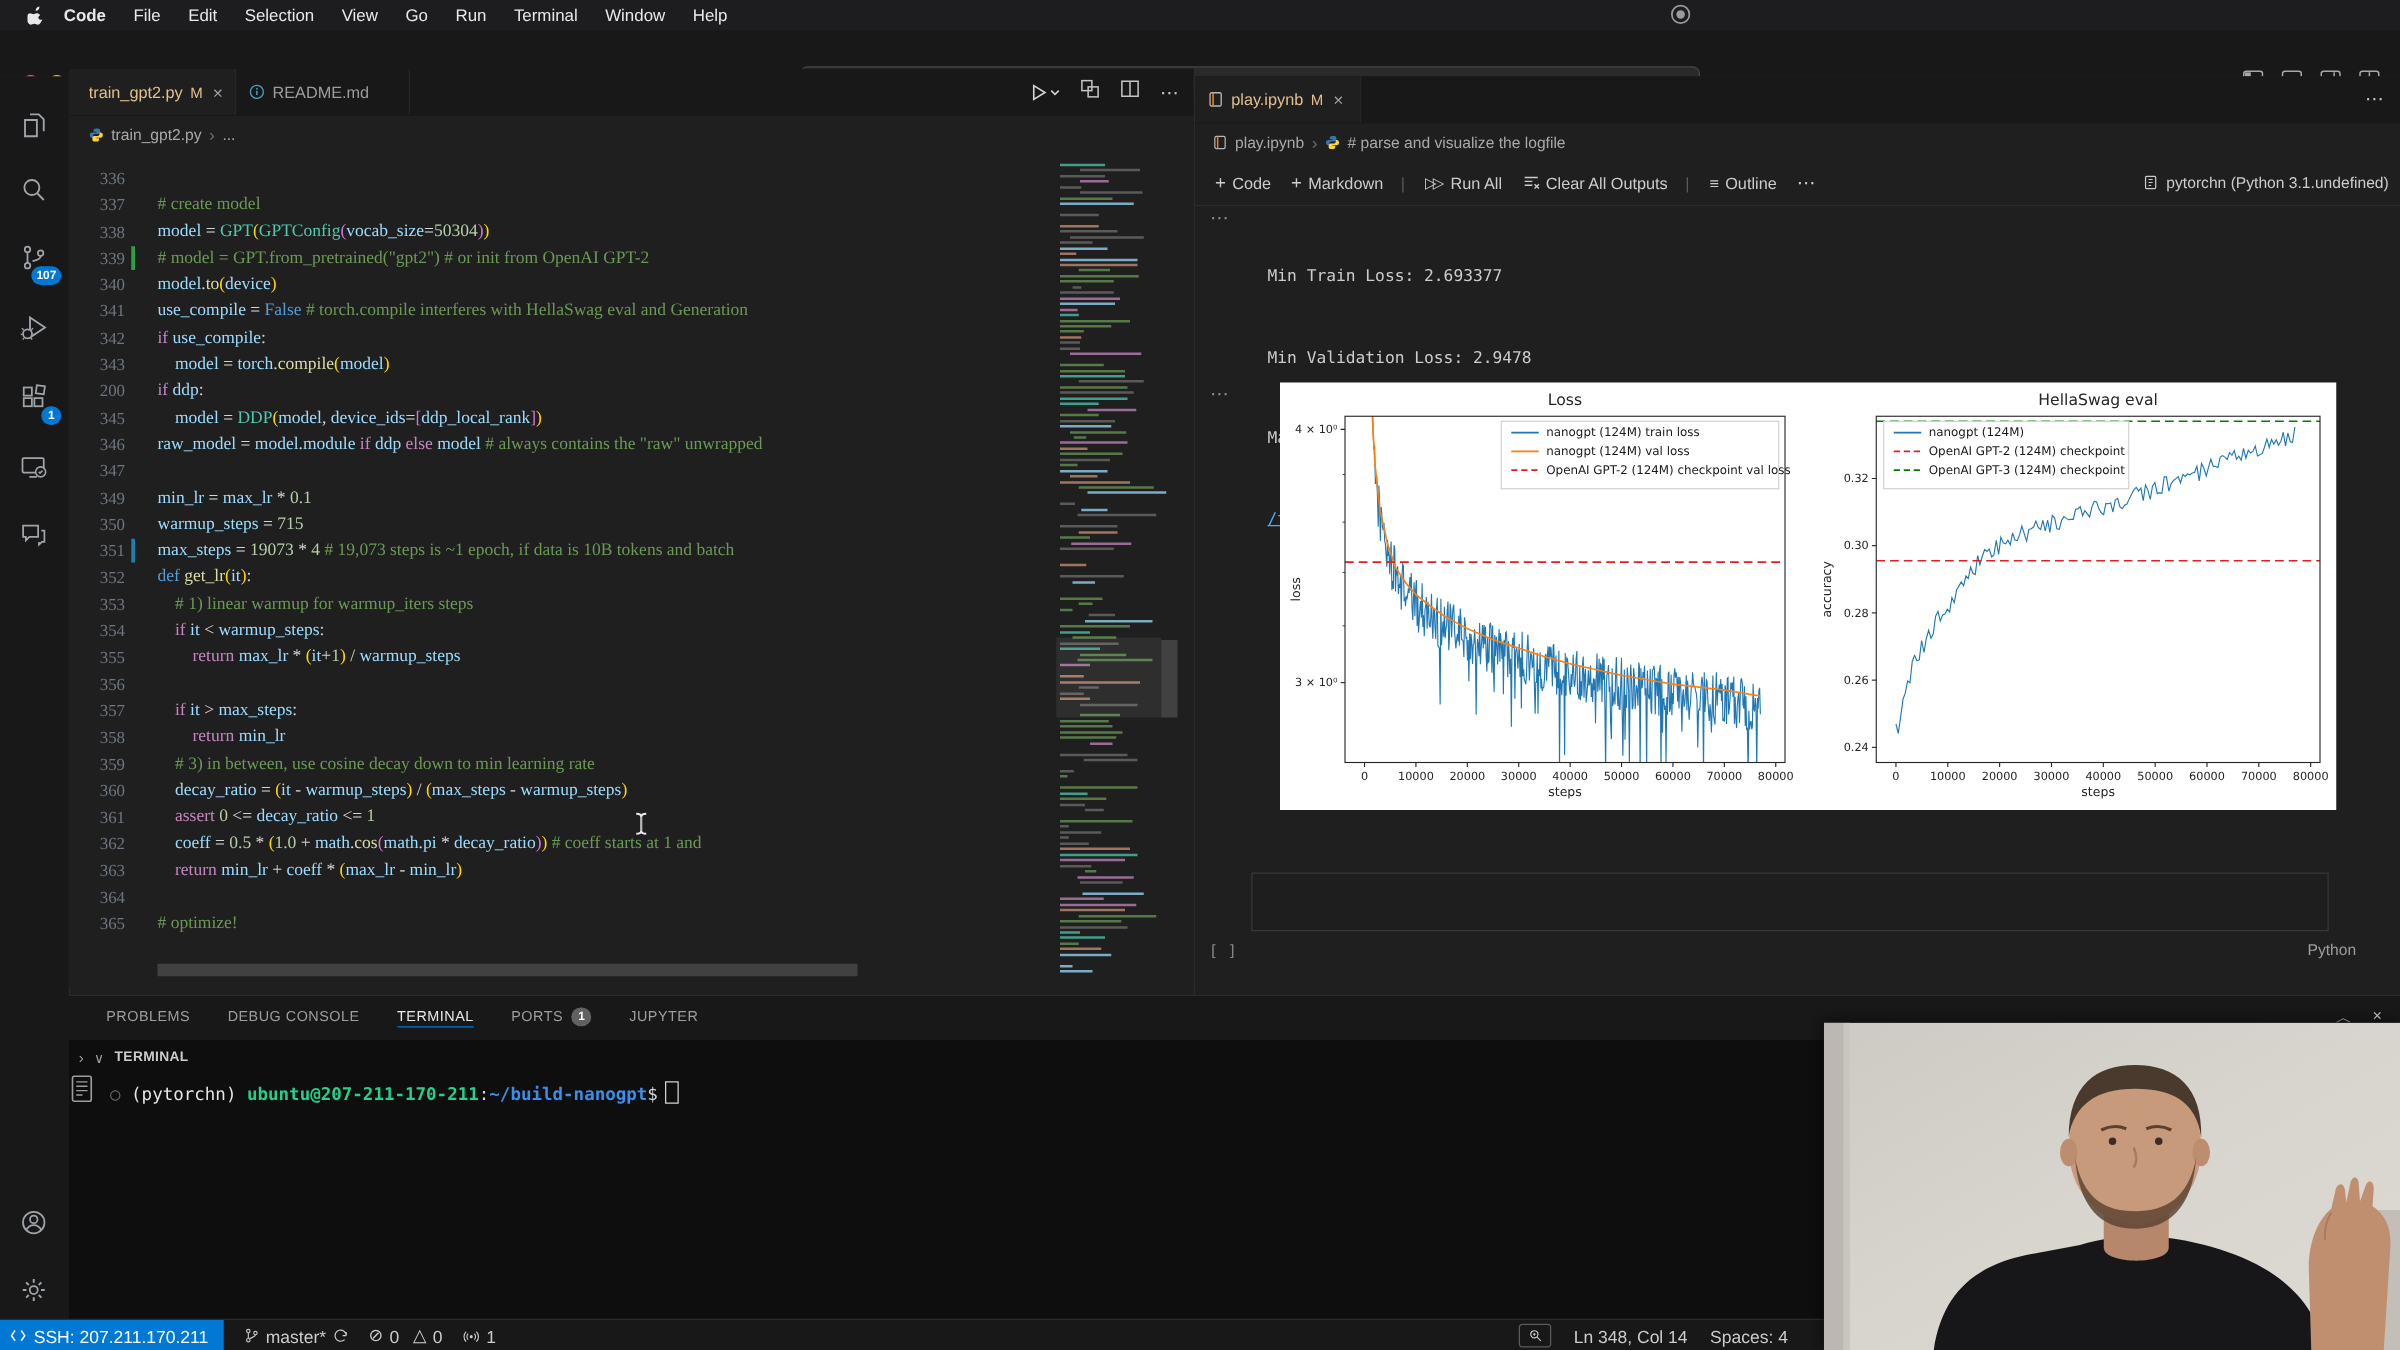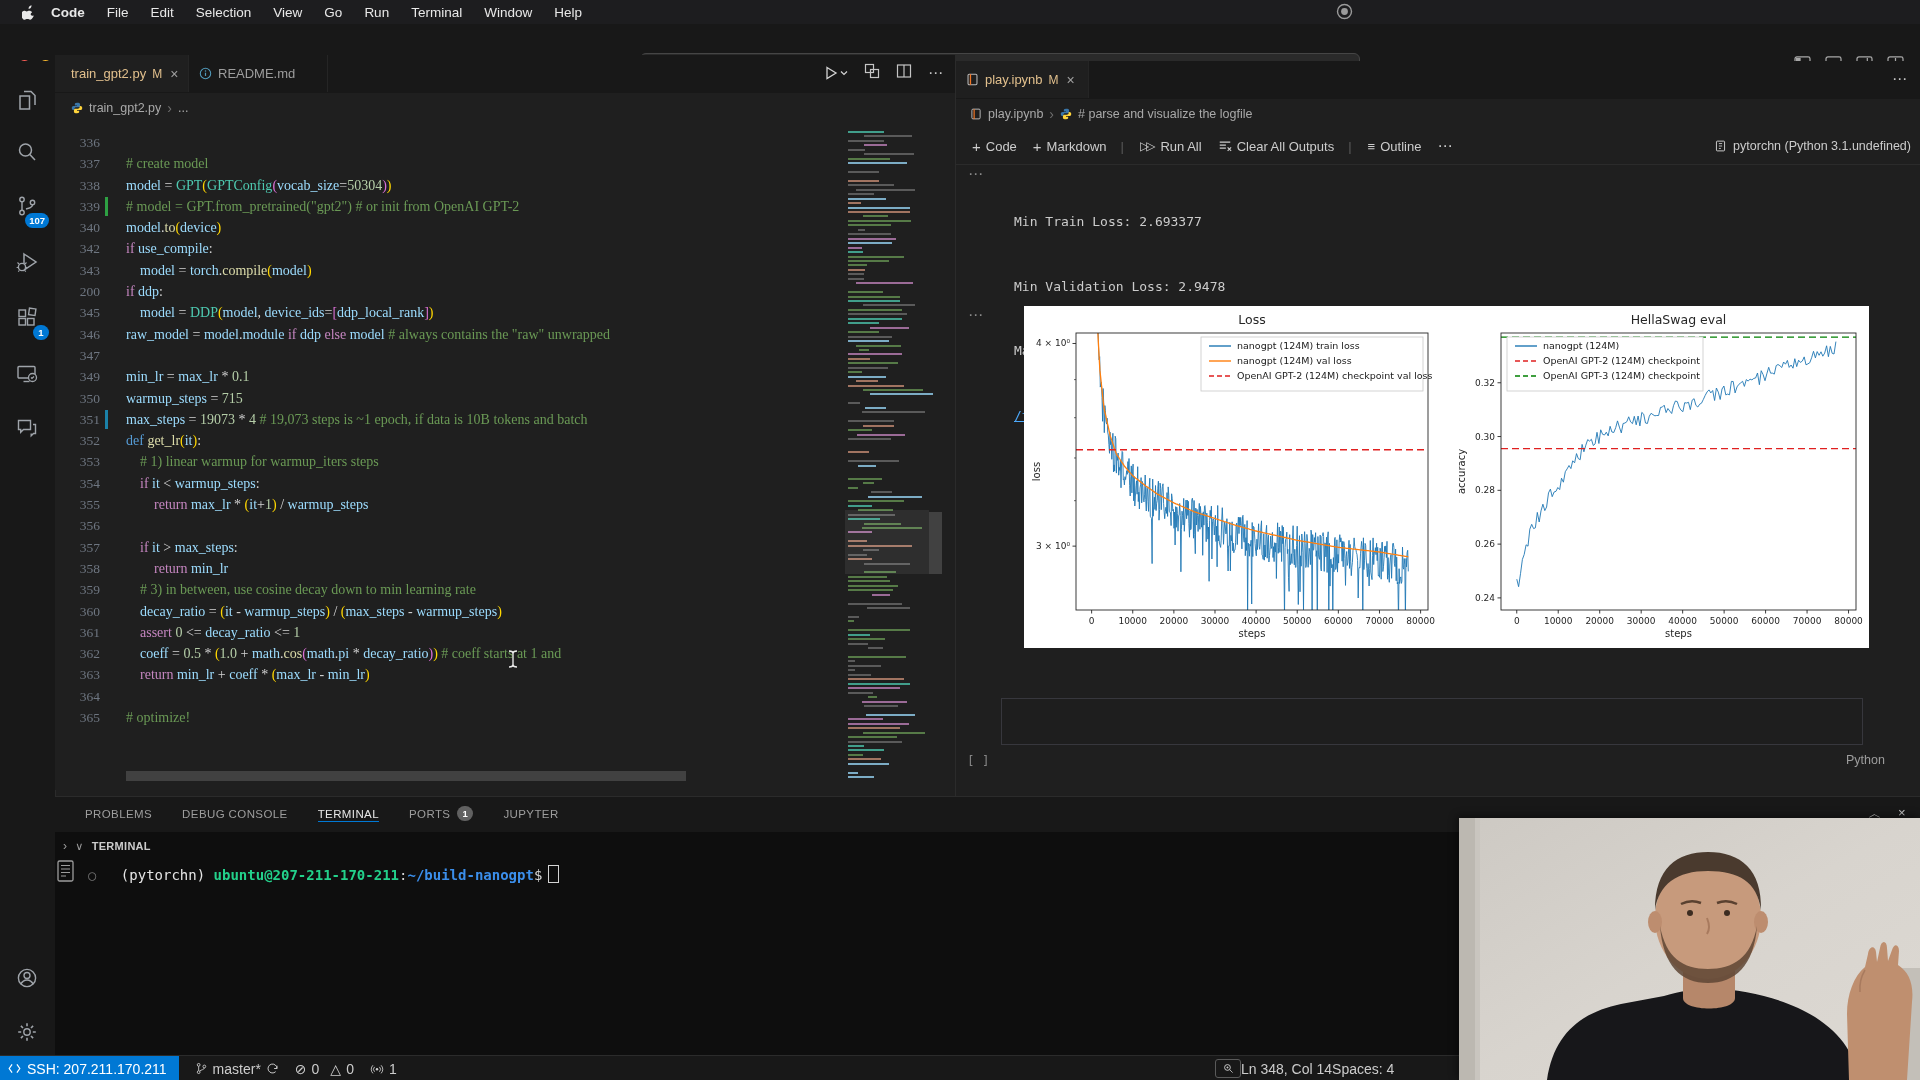--- a/index.html
+++ b/index.html
@@ -83,28 +83,28 @@
   
   #panel{left:55px;top:796px;width:1865px;height:259px;background:#0e0e0e;border-top:1px solid #2b2b2b;}
   #panel-tabs{position:absolute;left:0;top:0;width:100%;height:35px;background:#181818;display:flex;align-items:center;font-size:11.5px;letter-spacing:0.4px;color:#9d9d9d;}
   .ptab{margin-left:30px;padding-bottom:2px;display:flex;align-items:center;gap:7px;}
   .ptab.active{color:#e7e7e7;border-bottom:1.5px solid #0078d4;padding-bottom:1px;}
   #panel-actions{position:absolute;right:14px;top:8px;color:#c5c5c5;font-size:13px;display:flex;gap:16px;}
   #term-header{position:absolute;left:8px;top:42px;display:flex;align-items:center;gap:8px;font-size:11px;font-weight:700;color:#cccccc;letter-spacing:0.3px;}
   #term-chev{color:#9d9d9d;font-size:12px;font-weight:400;}
   #term-rail{position:absolute;left:0px;top:64px;}
   #term-line{position:absolute;left:33px;top:68px;font-family:"DejaVu Sans Mono","Liberation Mono",monospace;font-size:14px;color:#d4d4d4;white-space:pre;}
-  .t-venv{color:#e5e5e5;margin-left:16px;} .t-user{color:#23d18b;font-weight:700;} .t-path{color:#3b8eea;font-weight:700;}
+  .t-venv{color:#e5e5e5;} .t-user{color:#23d18b;font-weight:700;} .t-path{color:#3b8eea;font-weight:700;}
   .t-cursor{display:inline-block;width:9px;height:16px;border:1px solid #d4d4d4;vertical-align:-3px;margin-left:6px;}
 
   
   #statusbar{left:0;top:1055px;width:1920px;height:25px;background:#181818;border-top:1px solid #2b2b2b;font-size:14px;color:#cccccc;display:flex;align-items:center;}
   #sb-remote{height:100%;background:#0078d4;color:#fff;display:flex;align-items:center;padding:0 12px 0 8px;gap:6px;}
   .sb-item{display:flex;align-items:center;gap:5px;margin-left:16px;}
-  #sb-right{position:absolute;left:1215px;display:flex;align-items:center;}
+  #sb-right{position:absolute;left:1215px;display:flex;align-items:center;gap:18px;}
   #sb-zoom{width:24px;height:17px;border:1px solid #5a5a5a;border-radius:3px;display:flex;align-items:center;justify-content:center;}
 
   
   #webcam{left:1459px;top:818px;width:461px;height:262px;overflow:hidden;box-shadow:-2px -2px 8px rgba(0,0,0,0.45);}
 </style>
 </head>
 <body>
 
 <div id="screen">
 
@@ -284,20 +284,21 @@
       <span class="crumb-sep">›</span>
       <span>...</span>
     </div>
 
     <div id="code-lines">
         <div class="code-row"><span class="lnum">336</span><span class="ltext"></span></div>
         <div class="code-row"><span class="lnum">337</span><span class="ltext"><span class="tk-c"># create model</span></span></div>
         <div class="code-row"><span class="lnum">338</span><span class="ltext"><span class="tk-v">model</span><span class="tk-p"> = </span><span class="tk-t">GPT</span><span class="tk-g">(</span><span class="tk-t">GPTConfig</span><span class="tk-pk">(</span><span class="tk-v">vocab_size</span><span class="tk-p">=</span><span class="tk-n">50304</span><span class="tk-pk">)</span><span class="tk-g">)</span></span></div>
         <div class="code-row"><span class="lnum">339</span><span class="gm add"></span><span class="ltext"><span class="tk-c"># model = GPT.from_pretrained("gpt2") # or init from OpenAI GPT-2</span></span></div>
         <div class="code-row"><span class="lnum">340</span><span class="ltext"><span class="tk-v">model</span><span class="tk-p">.</span><span class="tk-f">to</span><span class="tk-g">(</span><span class="tk-v">device</span><span class="tk-g">)</span></span></div>
+        <div class="code-row"><span class="lnum">341</span><span class="ltext"><span class="tk-v">use_compile</span><span class="tk-p"> = </span><span class="tk-d">False</span><span class="tk-p"> </span><span class="tk-c"># torch.compile interferes with HellaSwag eval and Generation</span></span></div>
         <div class="code-row"><span class="lnum">342</span><span class="ltext"><span class="tk-k">if</span><span class="tk-p"> </span><span class="tk-v">use_compile</span><span class="tk-p">:</span></span></div>
         <div class="code-row"><span class="lnum">343</span><span class="ltext"><span class="tk-p">    </span><span class="tk-v">model</span><span class="tk-p"> = </span><span class="tk-v">torch</span><span class="tk-p">.</span><span class="tk-f">compile</span><span class="tk-g">(</span><span class="tk-v">model</span><span class="tk-g">)</span></span></div>
         <div class="code-row"><span class="lnum">200</span><span class="ltext"><span class="tk-k">if</span><span class="tk-p"> </span><span class="tk-v">ddp</span><span class="tk-p">:</span></span></div>
         <div class="code-row"><span class="lnum">345</span><span class="ltext"><span class="tk-p">    </span><span class="tk-v">model</span><span class="tk-p"> = </span><span class="tk-t">DDP</span><span class="tk-g">(</span><span class="tk-v">model</span><span class="tk-p">, </span><span class="tk-v">device_ids</span><span class="tk-p">=</span><span class="tk-pk">[</span><span class="tk-v">ddp_local_rank</span><span class="tk-pk">]</span><span class="tk-g">)</span></span></div>
         <div class="code-row"><span class="lnum">346</span><span class="ltext"><span class="tk-v">raw_model</span><span class="tk-p"> = </span><span class="tk-v">model</span><span class="tk-p">.</span><span class="tk-v">module</span><span class="tk-p"> </span><span class="tk-k">if</span><span class="tk-p"> </span><span class="tk-v">ddp</span><span class="tk-p"> </span><span class="tk-k">else</span><span class="tk-p"> </span><span class="tk-v">model</span><span class="tk-p"> </span><span class="tk-c"># always contains the "raw" unwrapped</span></span></div>
         <div class="code-row"><span class="lnum">347</span><span class="ltext"></span></div>
         <div class="code-row"><span class="lnum">349</span><span class="ltext"><span class="tk-v">min_lr</span><span class="tk-p"> = </span><span class="tk-v">max_lr</span><span class="tk-p"> * </span><span class="tk-n">0.1</span></span></div>
         <div class="code-row"><span class="lnum">350</span><span class="ltext"><span class="tk-v">warmup_steps</span><span class="tk-p"> = </span><span class="tk-n">715</span></span></div>
         <div class="code-row"><span class="lnum">351</span><span class="gm mod"></span><span class="ltext"><span class="tk-v">max_steps</span><span class="tk-p"> = </span><span class="tk-n">19073</span><span class="tk-p"> * </span><span class="tk-n">4</span><span class="tk-p"> </span><span class="tk-c"># 19,073 steps is ~1 epoch, if data is 10B tokens and batch</span></span></div>
         <div class="code-row"><span class="lnum">352</span><span class="ltext"><span class="tk-d">def</span><span class="tk-p"> </span><span class="tk-f">get_lr</span><span class="tk-g">(</span><span class="tk-v">it</span><span class="tk-g">)</span><span class="tk-p">:</span></span></div>

